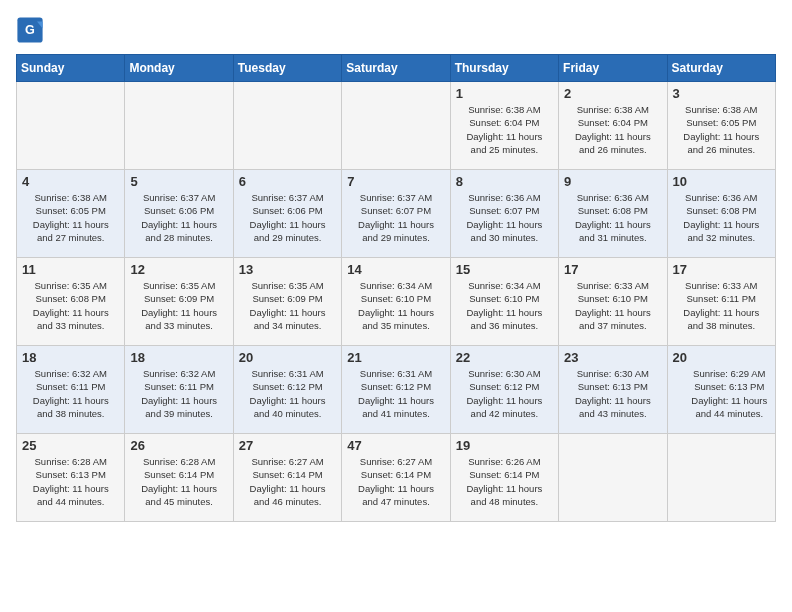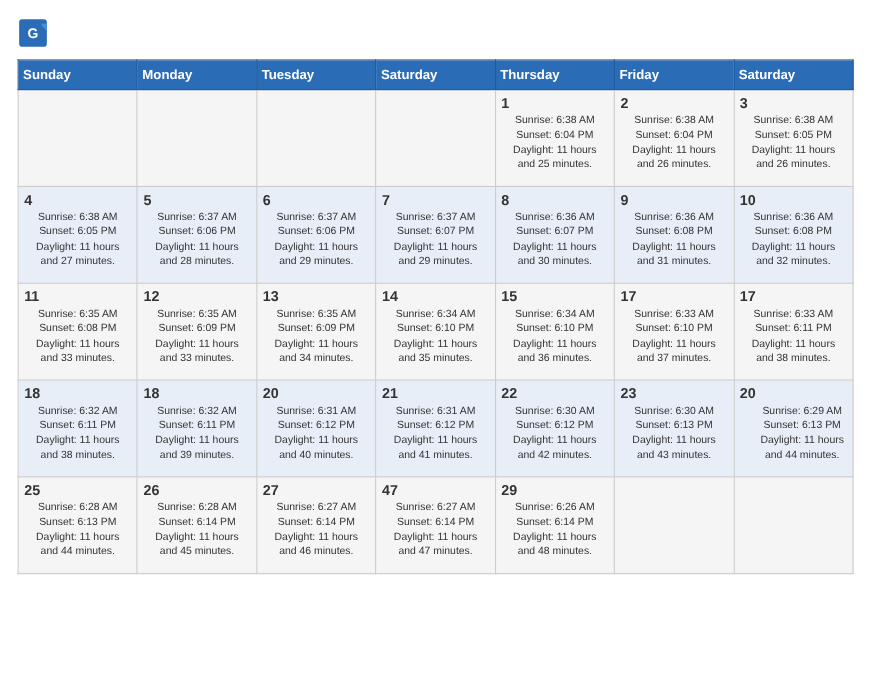--- a/index.html
+++ b/index.html
@@ -329,21 +329,21 @@
 and 46 minutes.</div>
         </td>
         <td>
           <span class="day-number">47</span>
           <div class="cell-info" style="white-space: pre-line;">Sunrise: 6:27 AM
 Sunset: 6:14 PM
 Daylight: 11 hours
 and 47 minutes.</div>
         </td>
         <td>
-          <span class="day-number">29</span>
+          <span class="day-number">19</span>
           <div class="cell-info" style="white-space: pre-line;">Sunrise: 6:26 AM
 Sunset: 6:14 PM
 Daylight: 11 hours
 and 48 minutes.</div>
         </td>
         <td></td>
         <td></td>
       </tr>
     </tbody>
 </table>

